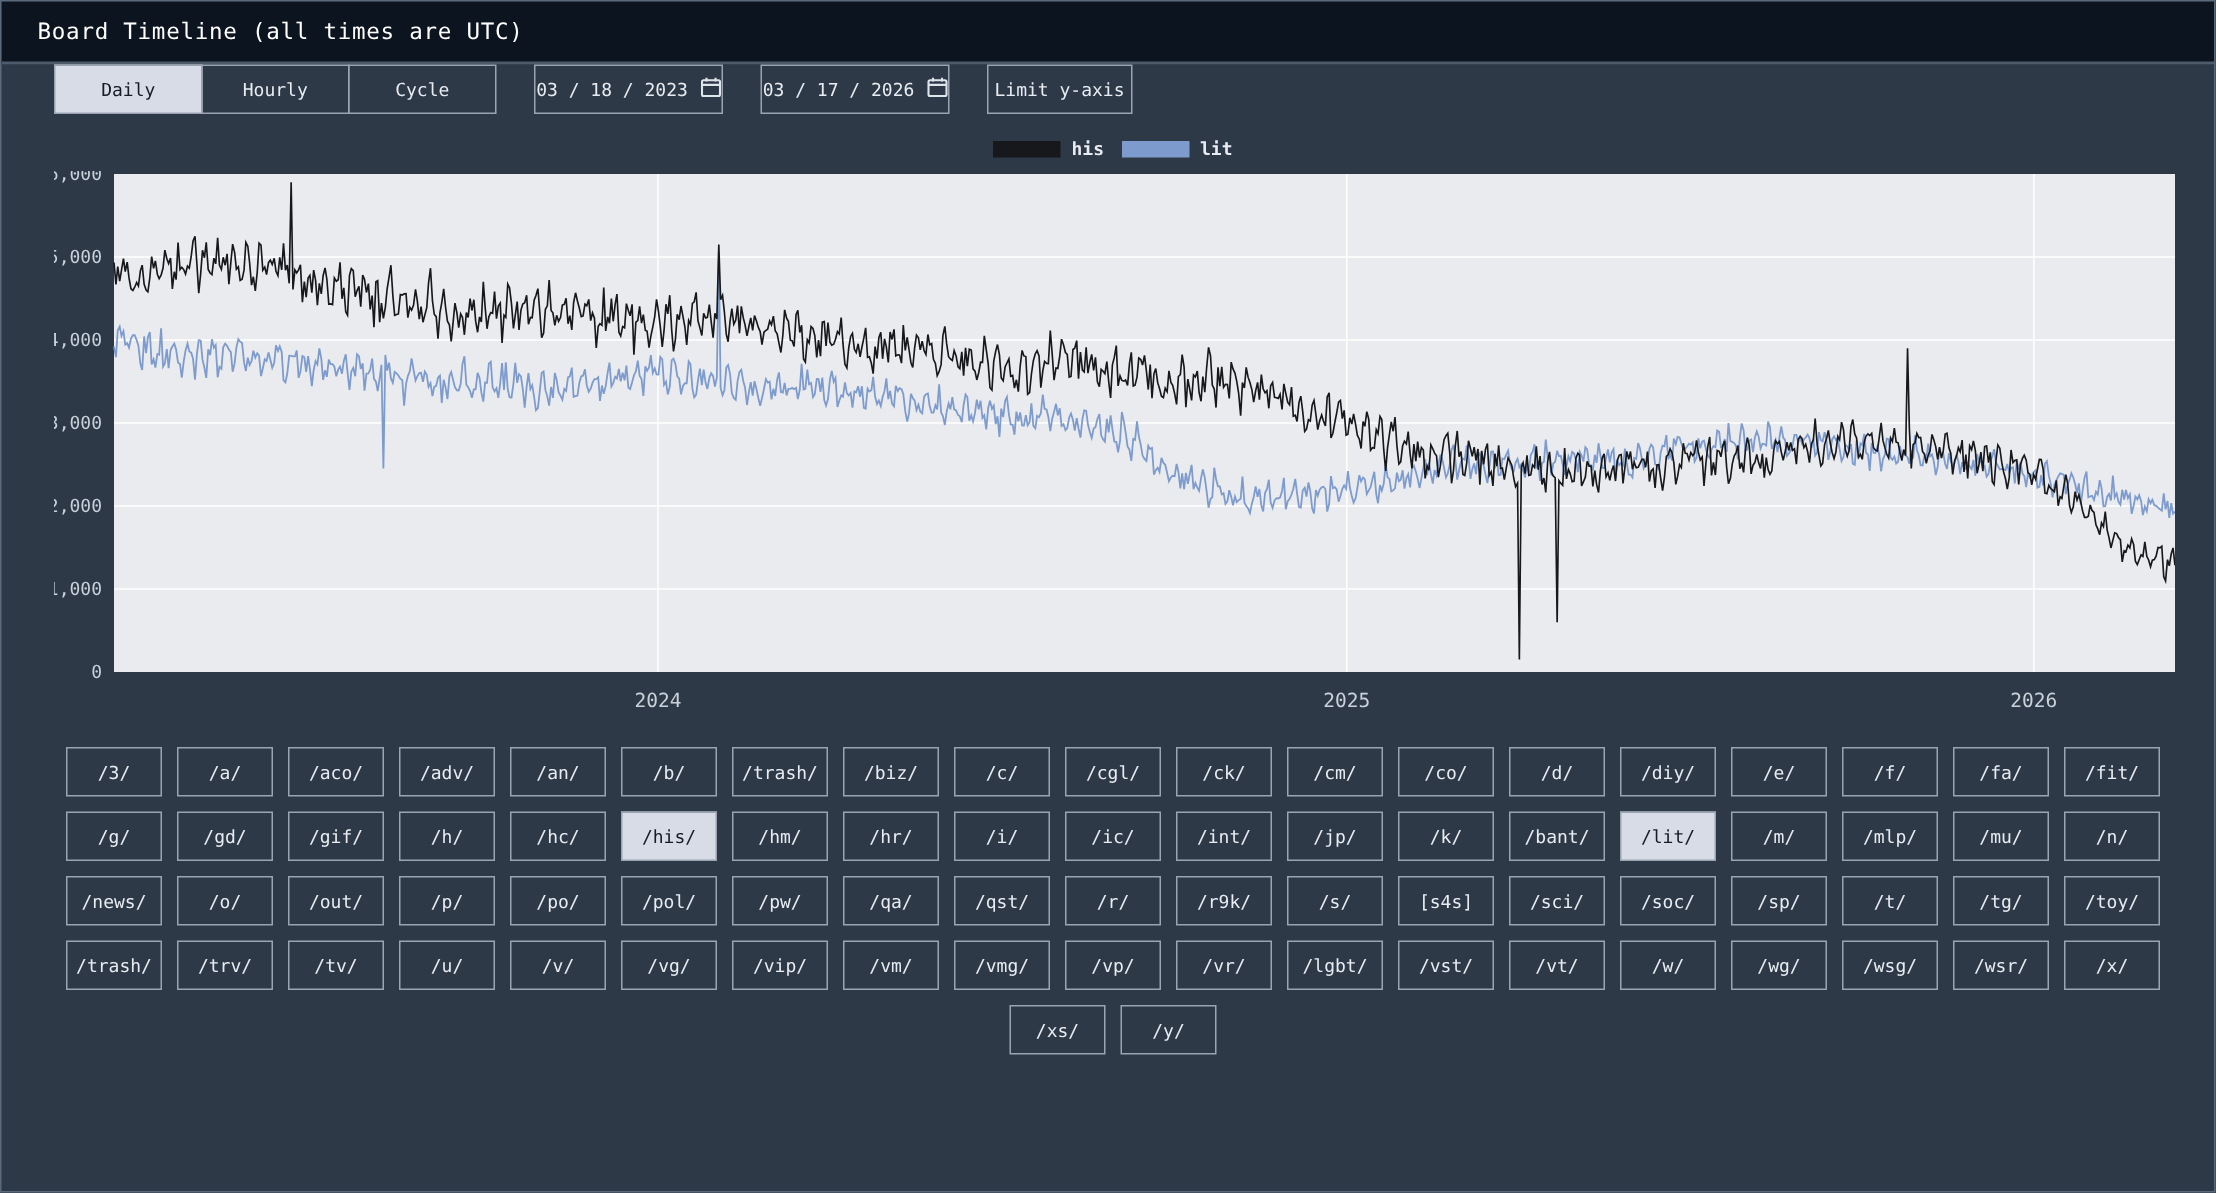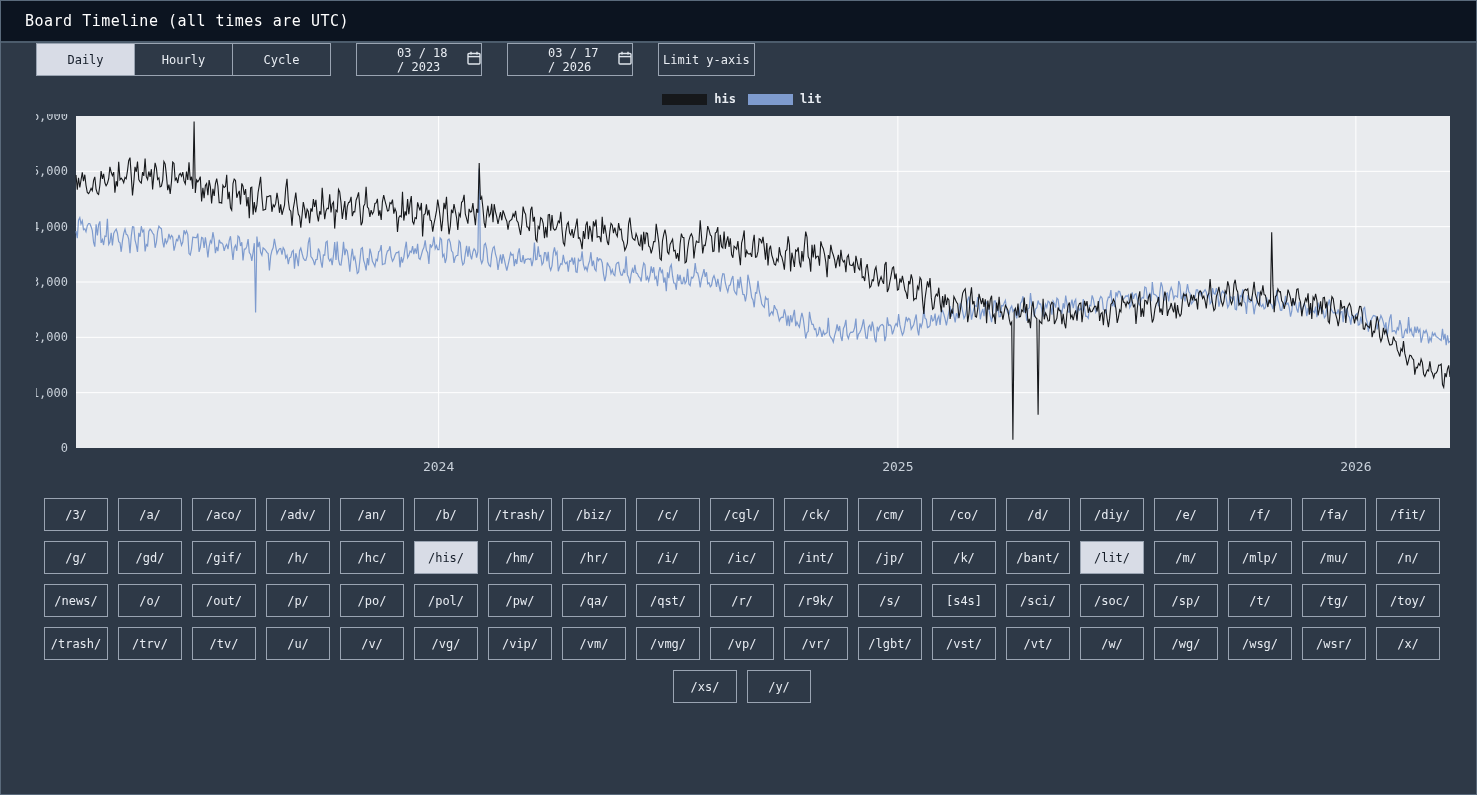--- a/index.html
+++ b/index.html
@@ -36,21 +36,21 @@
   .seg { width:99px; margin-left:-1px; }
   .seg:first-child { margin-left:0; }
   .rng { width:50px; margin-left:-1px; }
   .rng:first-child { margin-left:0; }
   .sel-light { background:#d8dce6 !important; color:#141c28 !important; }
   .sel-blue  { background:#5c84ba !important; color:#ffffff !important; border-color:#5c84ba !important; }
   .datefield {
     width:126px; height:33px;
     border:1px solid #9aa4b2;
     display:flex; align-items:center; justify-content:center; gap:8px;
-    font-size:12px; cursor:pointer;padding-left:40px;
+    font-size:12px; cursor:pointer;
   }
   .limit-btn { padding:0 4px; }
   .legend {
     display:flex; justify-content:center; align-items:center; gap:12px;
     margin:16px 0 8px 0; font-size:12px; font-weight:bold;
   }
   .legend-item { display:inline-flex; align-items:center; gap:7px; cursor:pointer; }
   .legend-swatch { width:45px; height:11px; display:inline-block; }
   .chart-wrap { line-height:0; }
   .boards {

